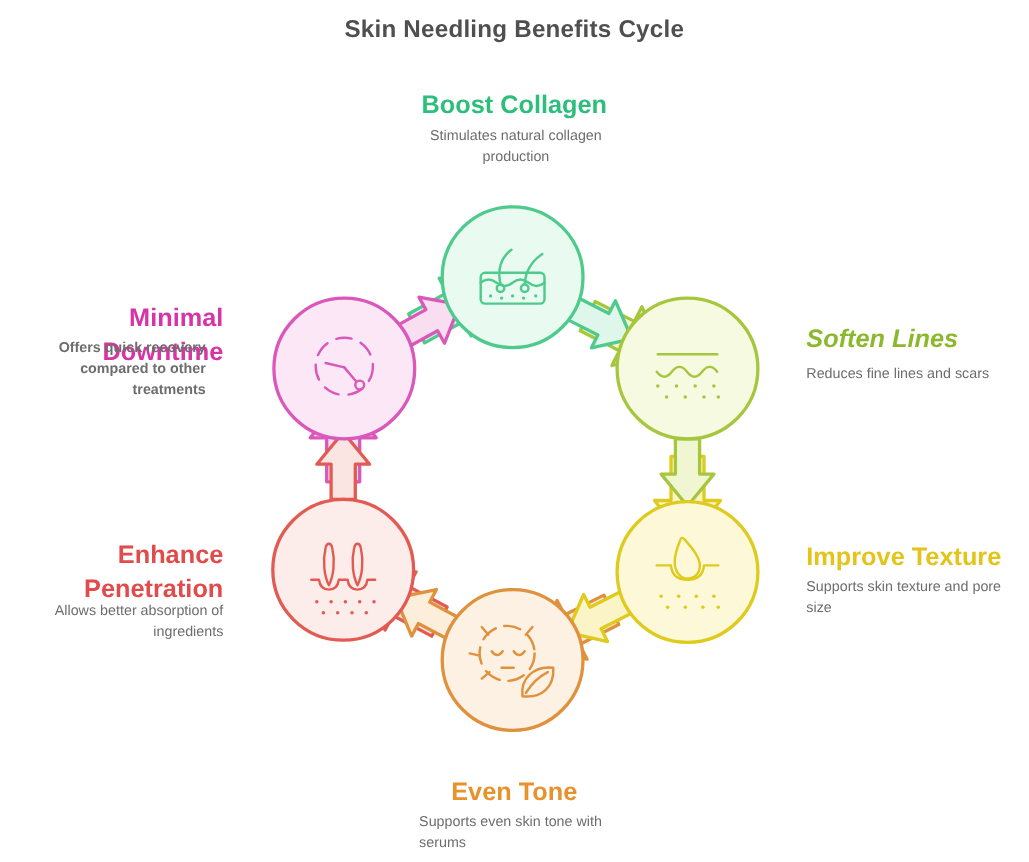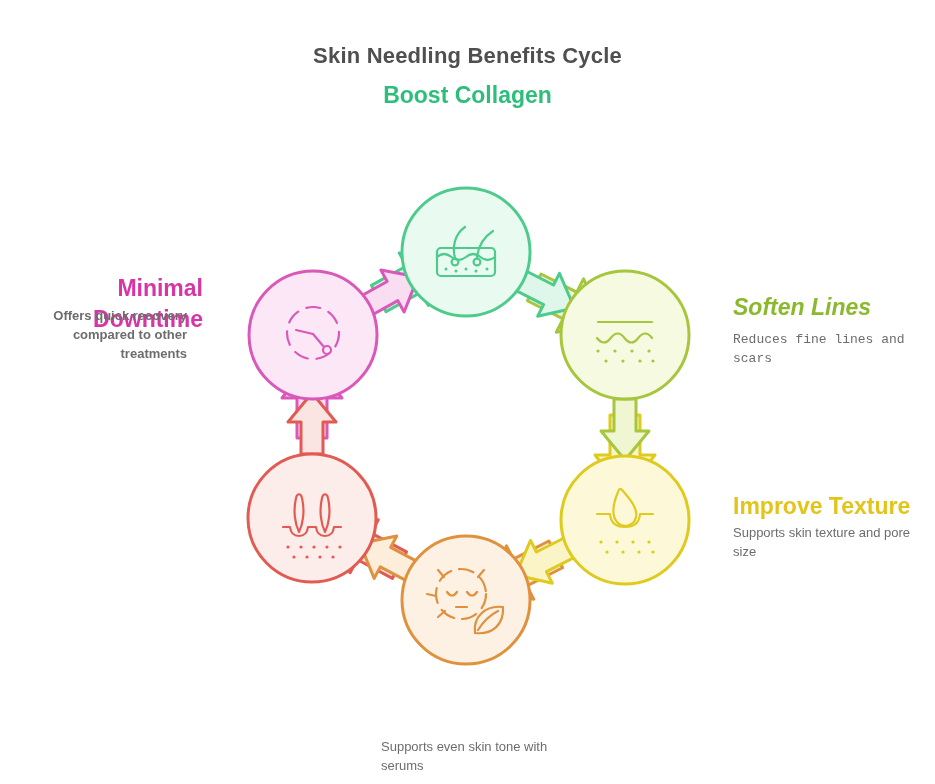--- a/index.html
+++ b/index.html
@@ -32,21 +32,21 @@
   .lbl-enhance{top:489px;right:732px;width:130px;text-align:right;}
   .dsc-enhance{top:546px;right:732px;width:176px;text-align:right;}
   .lbl-minimal{top:273px;right:732px;width:195px;text-align:right;}
   .dsc-minimal{top:307px;right:748px;width:158px;text-align:right;font-weight:bold;}
 </style>
 </head>
 <body>
 
 <div class="canvas">
 
-  <h1 class="title" style="color: rgb(79, 79, 79); margin-top: 29px;">Skin Needling Benefits Cycle</h1>
+  <h1 class="title" style="color: rgb(79, 79, 79);">Skin Needling Benefits Cycle</h1>
 
   <svg width="935" height="784" viewBox="0 0 935 784">
     <defs>
       <path id="arwF" d="M -28,-11 L 4,-11 L 4,-24 L 33,0 L 4,24 L 4,11 L -28,11 Z"></path>
       <path id="arwB" d="M -30,-15 L 10,-15 L 10,-30 L 48,0 L 10,30 L 10,15 L -30,15 Z"></path>
     </defs>
 
     <g stroke-width="3" stroke-linejoin="round">
       <g>
         <use href="#arwB" transform="translate(561 301) rotate(27)" fill="#f0f6d2" stroke="#a6c63e"></use>
@@ -161,26 +161,30 @@
 
     <g fill="none" stroke-width="2.2" stroke-linecap="round" stroke="#d958b9">
       <circle cx="313" cy="333" r="26" stroke-dasharray="14 9"></circle>
       <path d="M 313,334 L 296,330"></path>
       <path d="M 313,334 L 324,347"></path>
       <circle cx="327" cy="350" r="4"></circle>
     </g>
   </svg>
 
   <div class="node-label lbl-boost" style="color: rgb(45, 190, 124);">Boost Collagen</div>
+  <div class="node-desc dsc-boost" style="color: rgb(109, 109, 109);">Stimulates natural collagen production</div>
 
   <div class="node-label lbl-soften t-left" style="color: rgb(140, 184, 45);">Soften Lines</div>
-  <div class="node-desc dsc-soften t-left" style="color: rgb(109, 109, 109); font-family: Liberation Mono, monospace;">Reduces fine lines and scars</div>
+  <div class="node-desc dsc-soften t-left" style="color: rgb(109, 109, 109);">Reduces fine lines and scars</div>
 
   <div class="node-label lbl-improve t-left" style="color: rgb(227, 196, 27);">Improve Texture</div>
   <div class="node-desc dsc-improve t-left" style="color: rgb(109, 109, 109);">Supports skin texture and pore size</div>
 
+  <div class="node-label lbl-even" style="color: rgb(232, 146, 46);">Even Tone</div>
   <div class="node-desc dsc-even" style="color: rgb(109, 109, 109);">Supports even skin tone with serums</div>
 
+  <div class="node-label lbl-enhance t-right" style="color: rgb(225, 75, 75);">Enhance Penetration</div>
+  <div class="node-desc dsc-enhance t-right" style="color: rgb(109, 109, 109);">Allows better absorption of ingredients</div>
 
   <div class="node-label lbl-minimal t-right" style="color: rgb(215, 52, 166);">Minimal Downtime</div>
   <div class="node-desc dsc-minimal t-right" style="color: rgb(109, 109, 109);">Offers quick recovery compared to other treatments</div>
 
 </div>
 
 </body></html>

